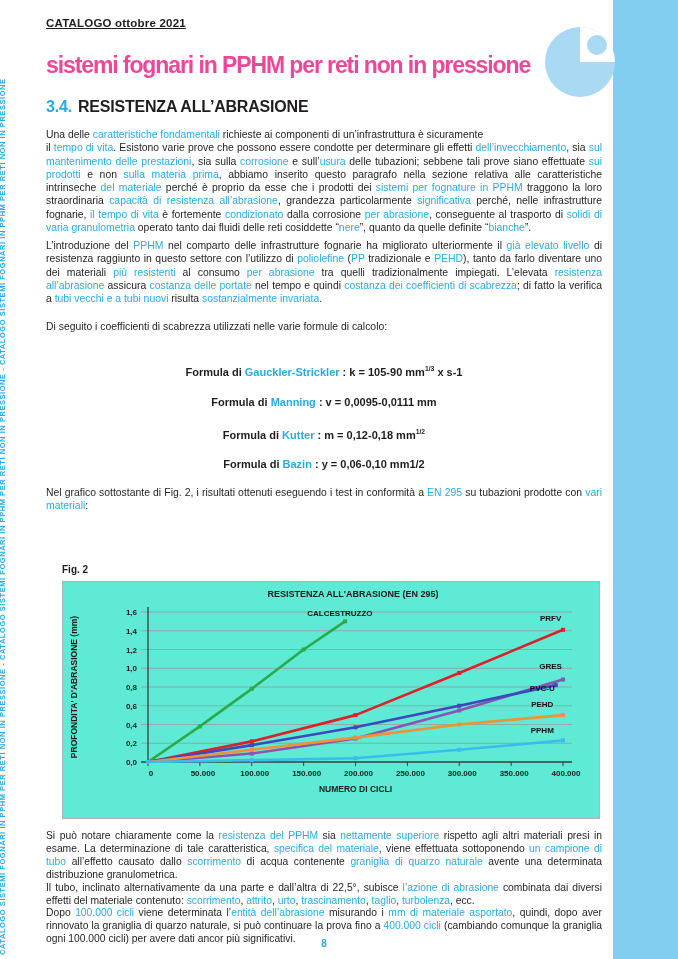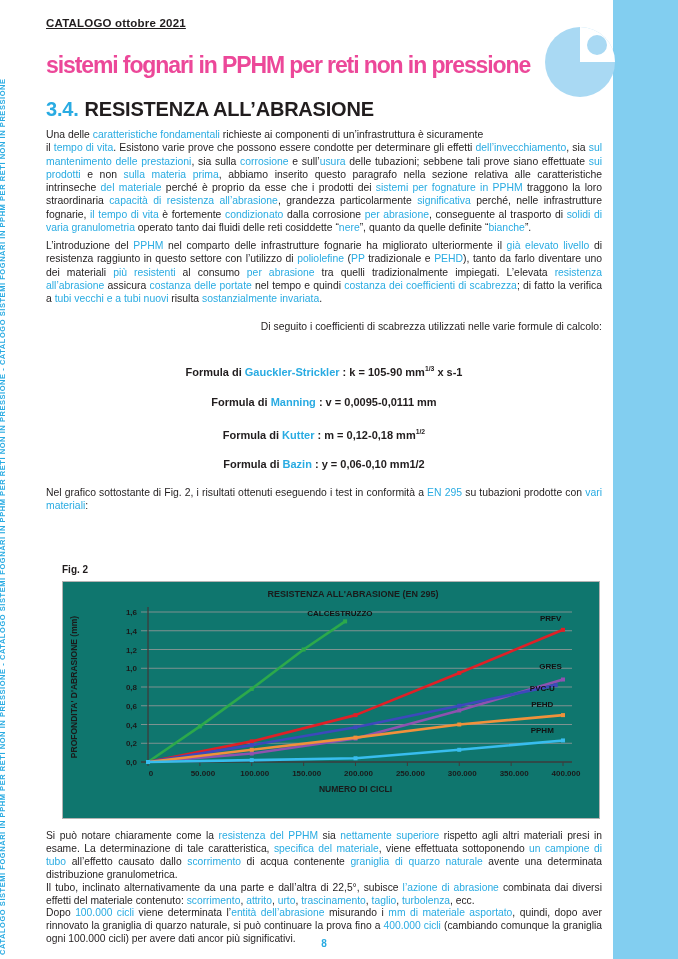--- a/index.html
+++ b/index.html
@@ -24,37 +24,37 @@
     position:absolute;right:62px;top:26px;display:flex;align-items:flex-end;z-index:0;
   }
   .logo-text{
     font-size:56px;font-weight:bold;font-style:italic;color:var(--logo);
     letter-spacing:-3px;line-height:0.82;margin-left:4px;
   }
   .title{
     top:52px;margin:0;font-size:23px;font-weight:800;letter-spacing:-1.1px;white-space:nowrap;
     z-index:2;color:#ec4899;
   }
-  .section{top:98px;margin:0;font-size:20px;font-weight:800;letter-spacing:-0.2px;}
+  .section{top:98px;margin:0;font-size:16px;font-weight:800;letter-spacing:-0.2px;}
   .section .num{color:var(--accent);margin-right:6px;}
   .body-text{
     margin:0;font-size:10.4px;font-weight:normal;line-height:13.3px;text-align:justify;
   }
   .accent{color:var(--accent);text-align:right;}
   sup{font-size:0.62em;}
   .p1{top:128px;}
   .p2{top:239px;}
-  .p3{top:320px;text-align:right;}
+  .p3{top:320px;text-align:left;}
   .formulas{top:354px;}
   .formula-line{font-size:11px;font-weight:bold;line-height:30px;text-align:center;}
   .p4{top:486px;}
   .fig-label{position:absolute;left:62px;width:538px;top:564px;text-align:left;font-size:10px;font-weight:bold;}
   .chart-box{
     position:absolute;left:62px;top:581px;width:538px;height:238px;border:1px solid #b3b3b3;
-    background:#0f766e;box-sizing:border-box;
+    background:#5eead4;box-sizing:border-box;
   }
   .p5{top:830px;line-height:12.9px;font-size:10.3px;}
   .p5 p{margin:0;text-align:justify;}
   .page-number{top:938px;text-align:center;color:var(--accent);font-size:10px;font-weight:bold;}
 </style>
 </head>
 <body>
 
 <div class="right-bar"></div>
 <div class="sidebar-text">CATALOGO SISTEMI FOGNARI IN PPHM PER RETI NON IN PRESSIONE - CATALOGO SISTEMI FOGNARI IN PPHM PER RETI NON IN PRESSIONE - CATALOGO SISTEMI FOGNARI IN PPHM PER RETI NON IN PRESSIONE</div>

